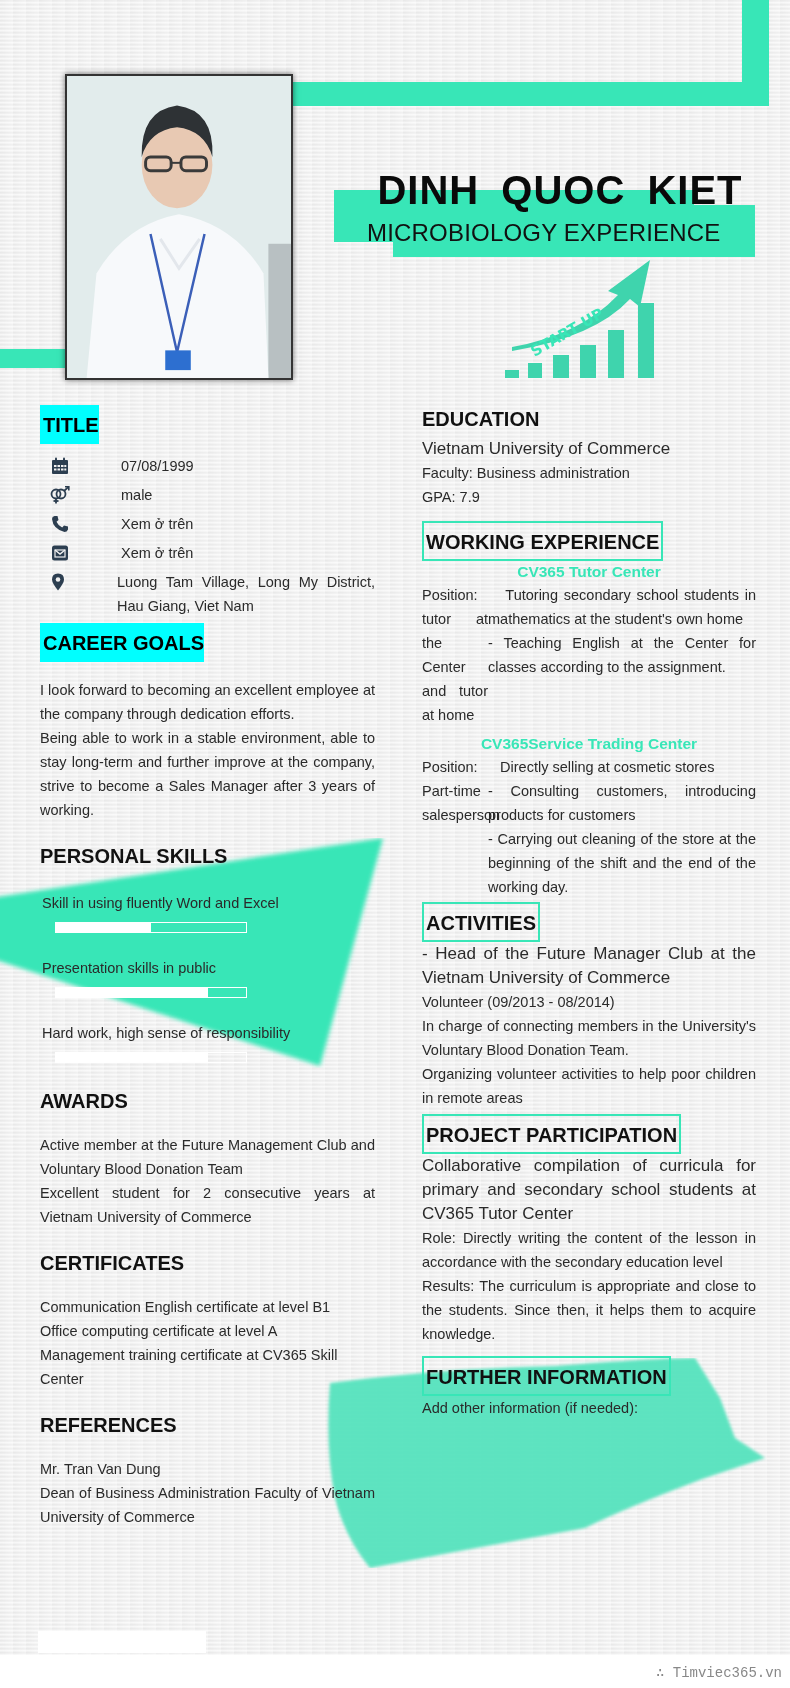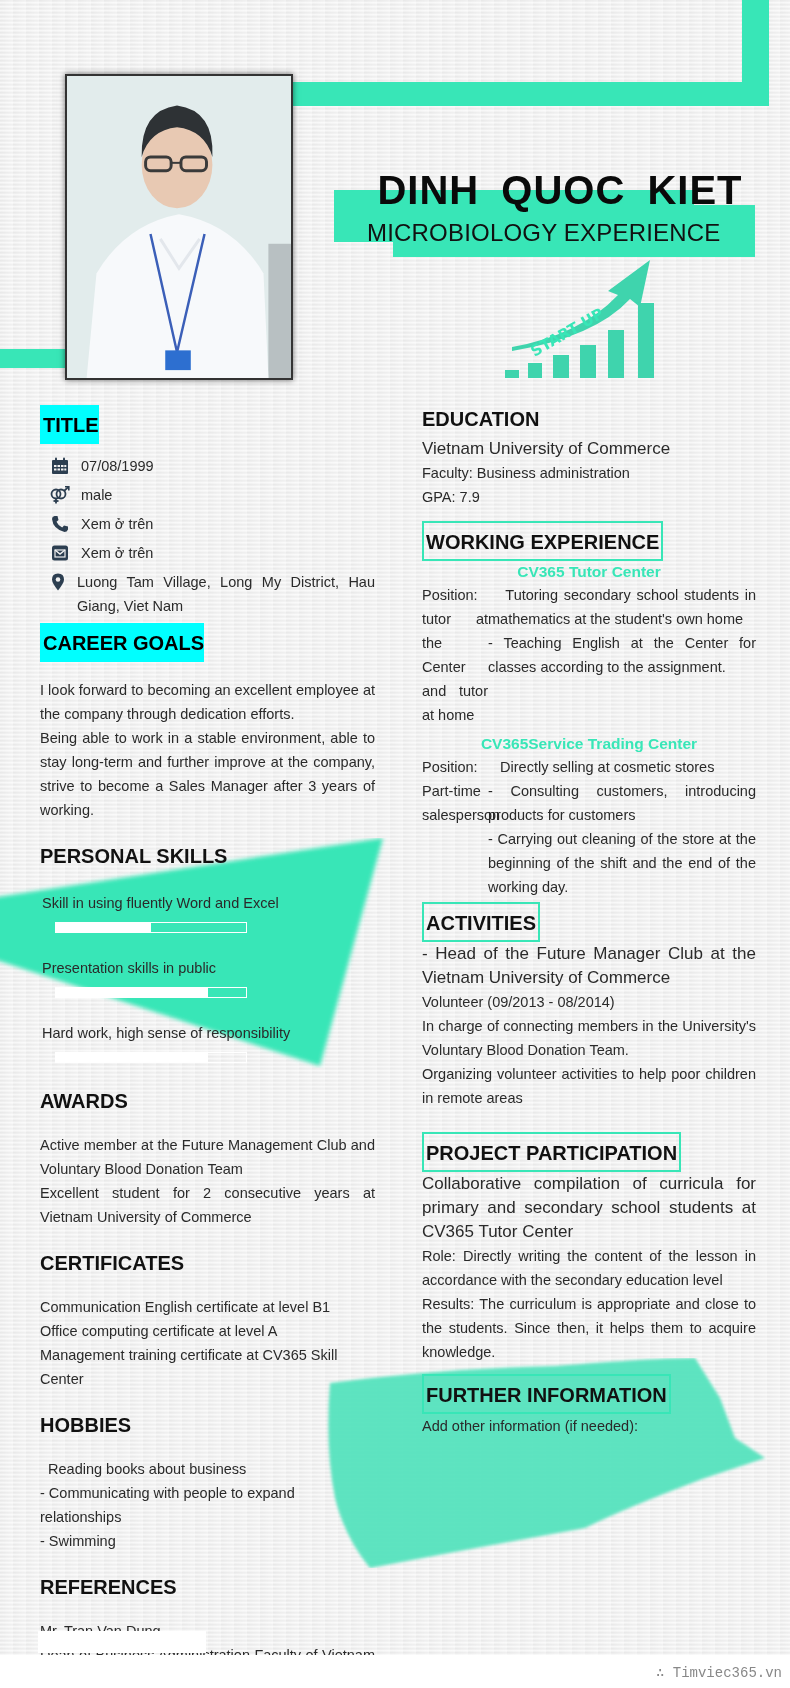--- a/index.html
+++ b/index.html
@@ -55,21 +55,21 @@
   }
   .section-title { font-weight: bold; font-size: 20px; color: #111; line-height: 28px; }
   .boxed-title {
     display: inline-block; border: 2px solid #38e6b7; font-weight: bold; font-size: 20px;
     color: #111; padding: 6px 2px 4px 2px; line-height: 26px;
   }
   .txt { font-size: 14.5px; line-height: 24px; color: #2a2a2a; text-align: justify; }
   .txt-lg { font-size: 17px; line-height: 24px; color: #2a2a2a; text-align: justify; }
   .center-sub { text-align: center; color: #38e6b7; font-weight: bold; font-size: 15.5px; line-height: 22px; }
 
-  .info-row { display: flex; align-items: flex-start; font-size: 14.5px; line-height: 24px; color: #2a2a2a; margin-left: 9px; margin-bottom: 5px; }
+  .info-row { display: flex; align-items: flex-start; font-size: 14.5px; line-height: 24px; color: #2a2a2a; margin-left: 9px; margin-bottom: 5px; gap: 40px; }
   .info-row .ic { width: 22px; height: 24px; margin-right: 10px; display: flex; align-items: center; justify-content: center; color: #2c3e50; }
   .info-row .ic svg { width: 18px; height: 18px; fill: #2c3e50; }
 
   .exp-row { display: flex; font-size: 14.5px; line-height: 24px; color: #2a2a2a; }
   .exp-pos { width: 66px; flex: none; text-align: justify; }
   .exp-desc { flex: 1; text-align: justify; }
 
   .skill-label { font-size: 14.5px; color: #2a2a2a; line-height: 22px; margin-left: 2px; }
   .skill-bar { width: 192px; height: 11px; border: 1.5px solid #fff; margin: 8px 0 24px 15px; position: relative; }
   .skill-bar .fill { position: absolute; left: 0; top: 0; bottom: 0; background: #fff; }
@@ -251,27 +251,20 @@
     </div>
 
     <div style="margin-top:20px;">
       <div class="section-title">CERTIFICATES</div>
       <div style="height:18px"></div>
       <div class="txt">Communication English certificate at level B1</div>
       <div class="txt">Office computing certificate at level A</div>
       <div class="txt" style="text-align:left;">Management training certificate at CV365 Skill Center</div>
     </div>
 
-    <div style="margin-top:20px;">
-      <div class="section-title">HOBBIES</div>
-      <div style="height:18px"></div>
-      <div class="txt" style="white-space:pre;">  Reading books about business</div>
-      <div class="txt" style="text-align:left;">- Communicating with people to expand relationships</div>
-      <div class="txt">- Swimming</div>
-    </div>
 
     <div style="margin-top:20px;">
       <div class="section-title">REFERENCES</div>
       <div style="height:18px"></div>
       <div class="txt">Mr. Tran Van Dung</div>
       <div class="txt">Dean of Business Administration Faculty of Vietnam University of Commerce</div>
 
     </div>
   </div>
 
@@ -313,21 +306,21 @@
     </div>
 
     <div style="margin-top:3px;">
       <div class="boxed-title">ACTIVITIES</div>
       <div class="txt-lg">- Head of the Future Manager Club at the Vietnam University of Commerce</div>
       <div class="txt">Volunteer (09/2013 - 08/2014)</div>
       <div class="txt">In charge of connecting members in the University's Voluntary Blood Donation Team.</div>
       <div class="txt">Organizing volunteer activities to help poor children in remote areas</div>
     </div>
 
-    <div style="margin-top:22px;">
+    <div style="margin-top:4px;">
       <div class="boxed-title">PROJECT PARTICIPATION</div>
       <div class="txt-lg">Collaborative compilation of curricula for primary and secondary school students at CV365 Tutor Center</div>
       <div class="txt">Role: Directly writing the content of the lesson in accordance with the secondary education level</div>
       <div class="txt">Results: The curriculum is appropriate and close to the students. Since then, it helps them to acquire knowledge.</div>
     </div>
 
     <div style="margin-top:10px;">
       <div class="boxed-title">FURTHER INFORMATION</div>
       <div class="txt">Add other information (if needed):</div>
     </div>

